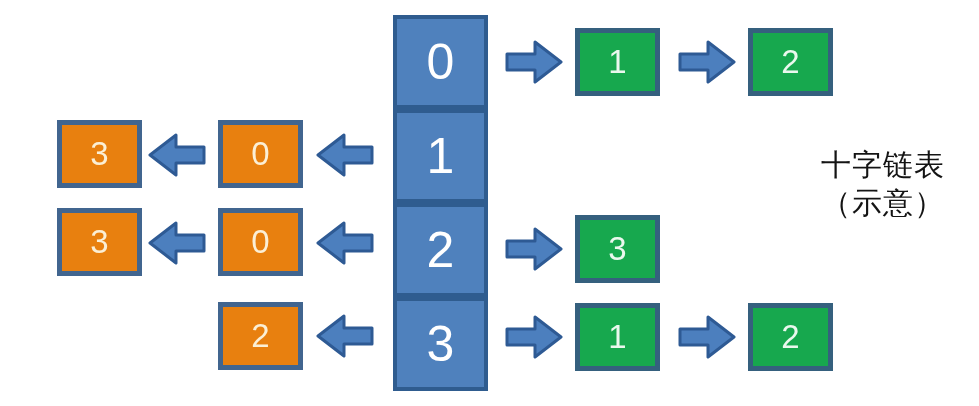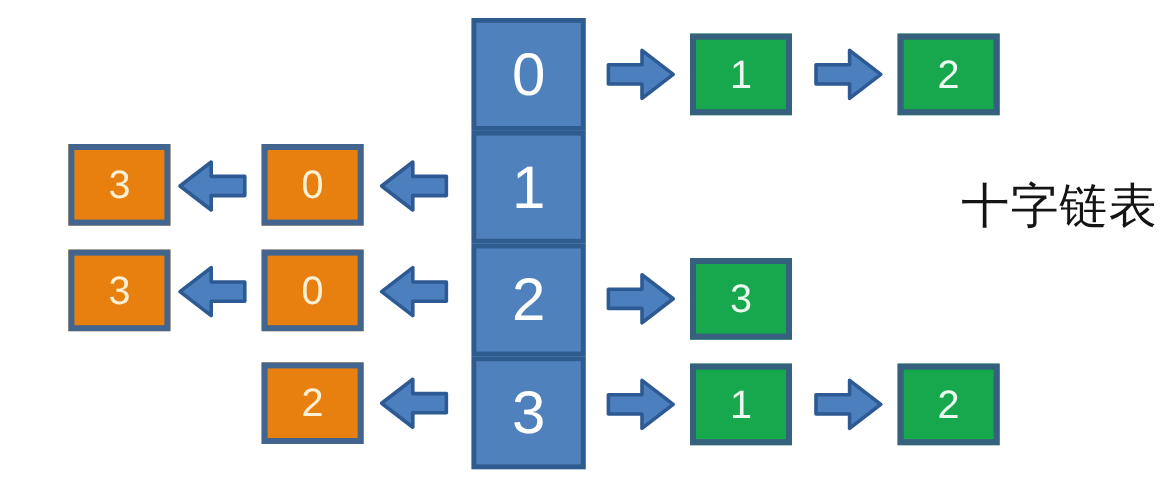--- a/index.html
+++ b/index.html
@@ -22,21 +22,21 @@
   }
   .node.orange{background:#E8800F;border:5px solid #41658F;color:#FBEFD5;}
   .node.green{background:#17A84E;border:5px solid #35607E;color:#EAF8EE;}
   
   .arrow{position:absolute;width:58px;height:48px;}
   .arrow svg{display:block;}
   
   .caption{
     position:absolute;left:786px;top:146px;width:194px;
     font-family:"Liberation Serif","DejaVu Serif",serif;
-    font-size:40px;line-height:1.28;color:#141414;text-align:center;
+    font-size:30px;line-height:1.28;color:#141414;text-align:center;
     letter-spacing:1px;
   }
 </style>
 </head>
 <body>
 
 <div class="canvas">
 
   <div class="head-cell" style="top:15px">0</div>
   <div class="head-cell" style="top:109px">1</div>
@@ -104,15 +104,16 @@
   <div class="node green" style="left:575px;top:303px">1</div>
   <div class="arrow" style="left:678px;top:313px">
     <svg width="58" height="48" viewBox="0 0 58 48">
         <polygon points="2,16 30,16 30,4 56,24 30,44 30,32 2,32" fill="#4C7FBE" stroke="#2E5A94" stroke-width="3" stroke-linejoin="round"></polygon>
       </svg>
   </div>
   <div class="node green" style="left:748px;top:303px">2</div>
 
   <div class="caption">
     <div>十字链表</div>
+    <div>（示意）</div>
   </div>
 
 </div>
 
 </body></html>

